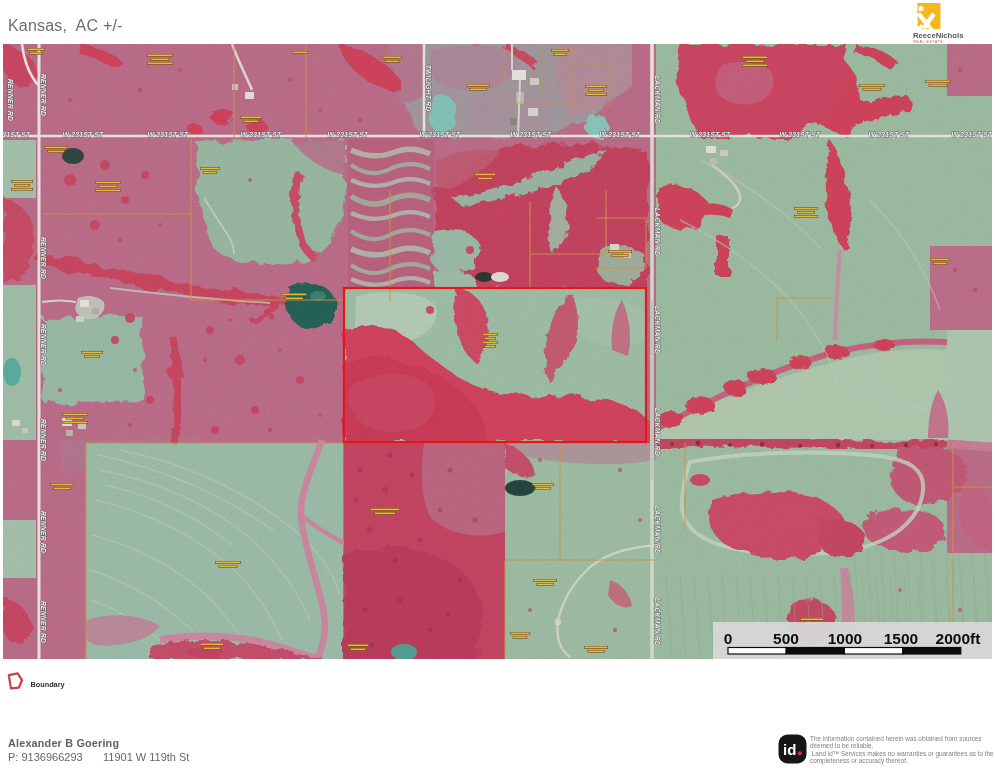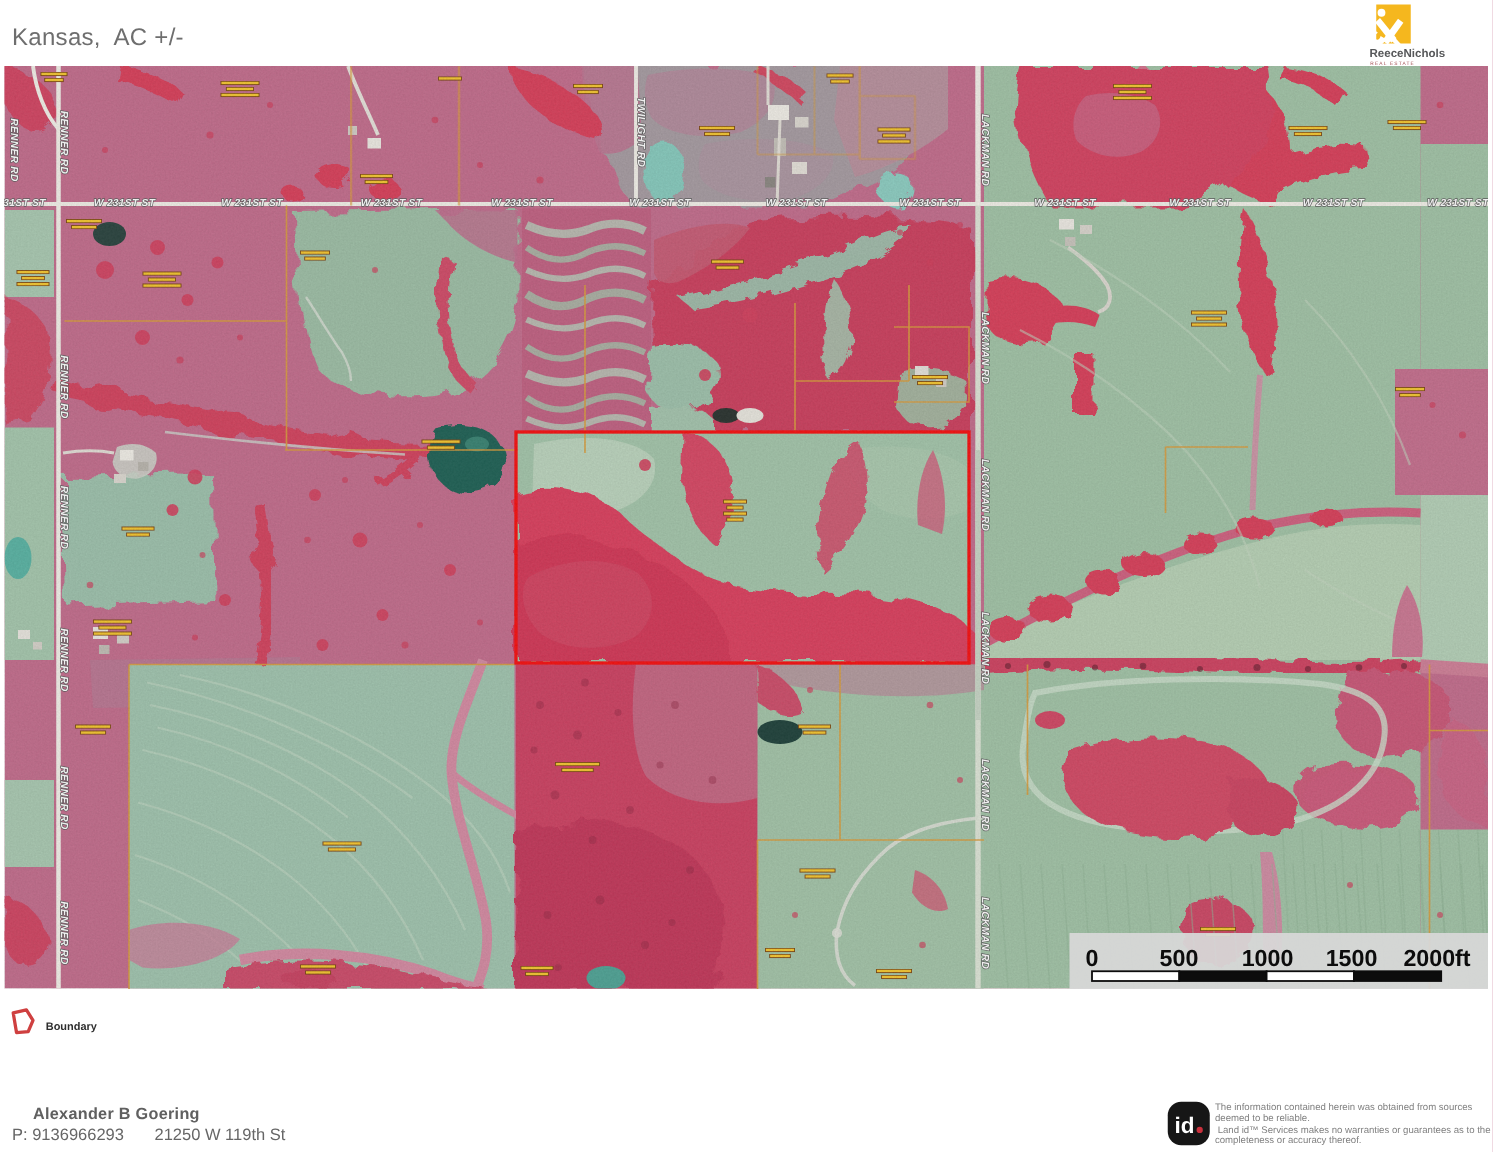--- a/index.html
+++ b/index.html
@@ -1,18 +1,18 @@
 <!DOCTYPE html>
 <html><head><meta charset="utf-8">
 <style>
   html,body{margin:0;padding:0;background:#fff;}
   body{width:995px;height:768px;position:relative;overflow:hidden;font-family:"Liberation Sans",sans-serif;}
   .hdr{position:absolute;left:8px;top:17px;font-size:16px;color:#6e6e6e;letter-spacing:0.2px;text-align:center;}
   .legend{position:absolute;left:6px;top:671px;}
-  .ftr1{position:absolute;left:8px;top:737px;font-size:10.8px;font-weight:bold;color:#606060;letter-spacing:0.2px;margin-left:14px;}
+  .ftr1{position:absolute;left:8px;top:737px;font-size:10.8px;font-weight:bold;color:#606060;letter-spacing:0.2px;}
   .ftr2{position:absolute;left:8px;top:751px;font-size:11px;color:#666;}
   .ftr3{position:absolute;left:103px;top:751px;font-size:11px;color:#666;}
   .disc{position:absolute;left:810px;top:735px;font-size:6.4px;line-height:7.4px;color:#808080;white-space:nowrap;}
 </style></head>
 <body>
 <div class="hdr">Kansas,&nbsp; AC +/-</div>
 
 <svg style="position:absolute;left:908px;top:2px" width="85" height="44" viewBox="0 0 85 44">
   <rect x="9.5" y="1" width="23" height="26" fill="#f5b71e"></rect>
   <g fill="#fff">
@@ -590,20 +590,20 @@
 </g>
 </svg>
 
 <svg class="legend" width="120" height="26" viewBox="0 0 120 26">
   <path d="M2.8,4.2 L11.6,2.3 L16,9.2 L12.8,16.7 L5,17.4 Z" fill="none" stroke="#cf4040" stroke-width="2.2" stroke-linejoin="round"></path>
   <text x="24.5" y="15.5" font-size="7.3" fill="#2e2e2e" font-weight="bold" font-family="Liberation Sans, sans-serif">Boundary</text>
 </svg>
 
 <div class="ftr1">Alexander B Goering</div>
 <div class="ftr2">P: 9136966293</div>
-<div class="ftr3">21250 W 119th St</div>
+<div class="ftr3">11901 W 119th St</div>
 
 <svg style="position:absolute;left:778px;top:734px" width="29" height="30" viewBox="0 0 29 30">
   <rect x="0.5" y="0.5" width="28" height="29" rx="9" fill="#161616"></rect>
   <text x="5" y="21" font-family="Liberation Sans, sans-serif" font-size="15" font-weight="bold" fill="#fff">id</text>
   <circle cx="21.8" cy="19.3" r="2.1" fill="#c9303c"></circle>
 </svg>
 <div class="disc">The information contained herein was obtained from sources<br>deemed to be reliable.<br>&nbsp;Land id™ Services makes no warranties or guarantees as to the<br>completeness or accuracy thereof.</div>
 
 </body></html>

